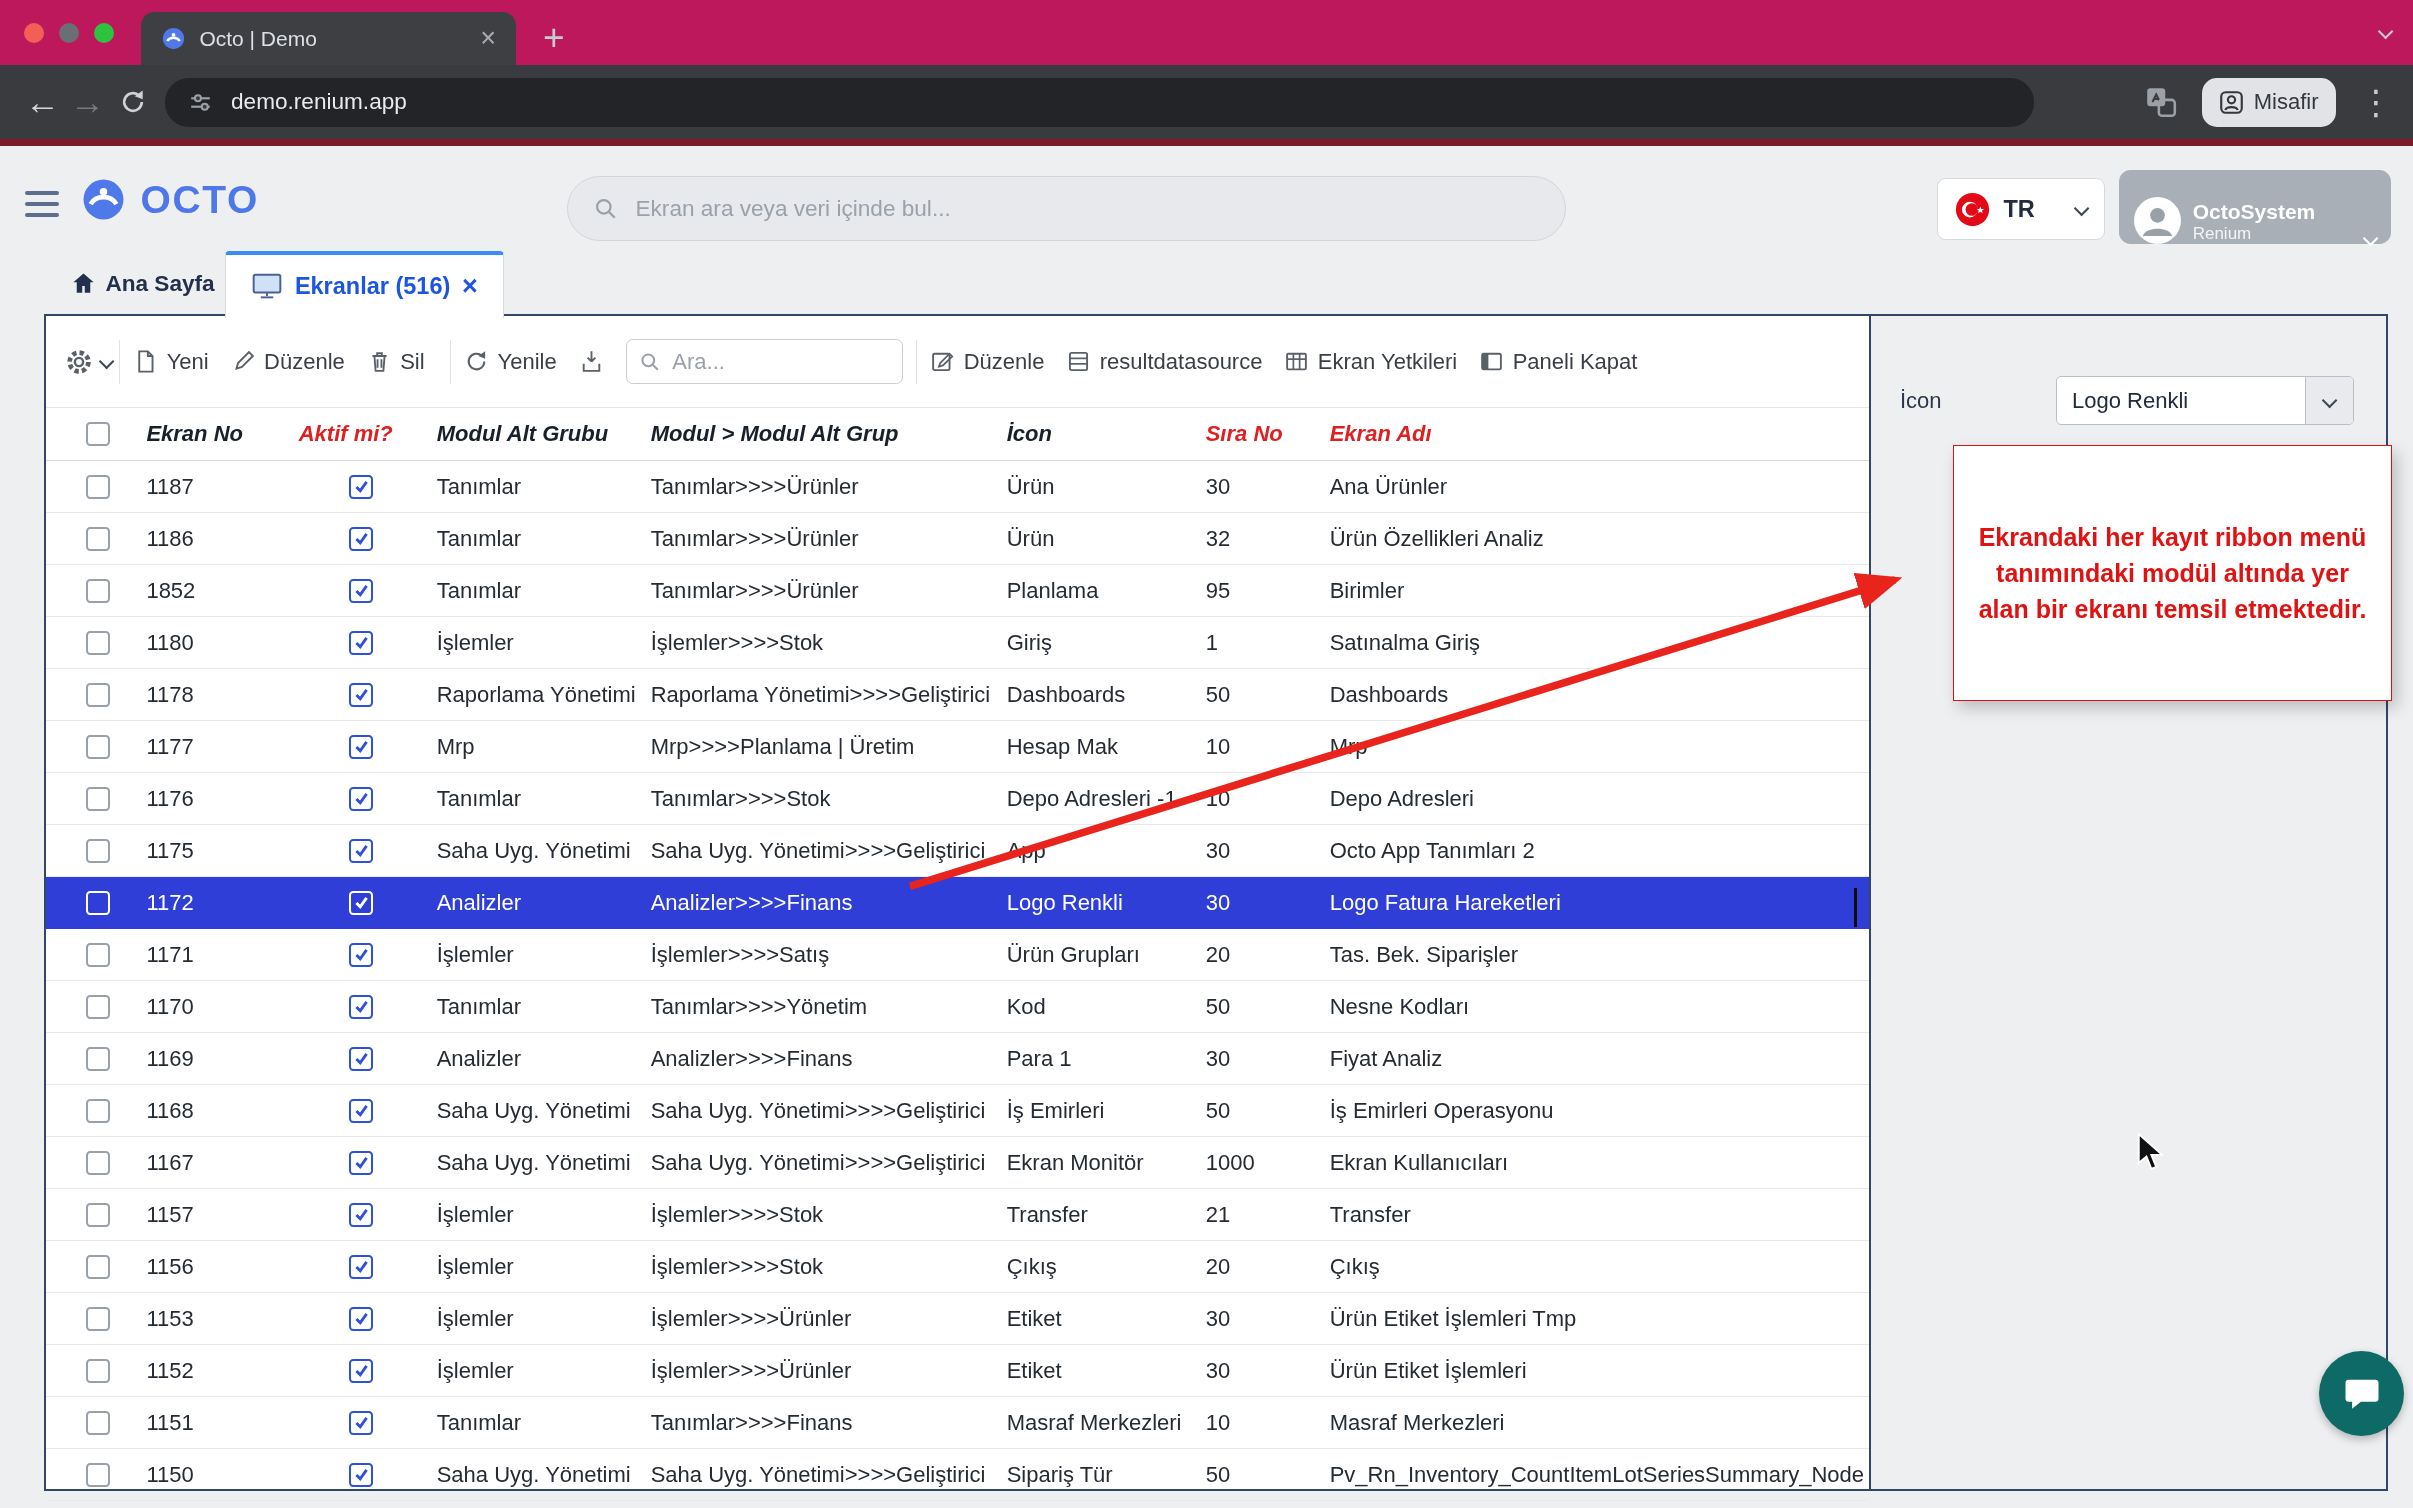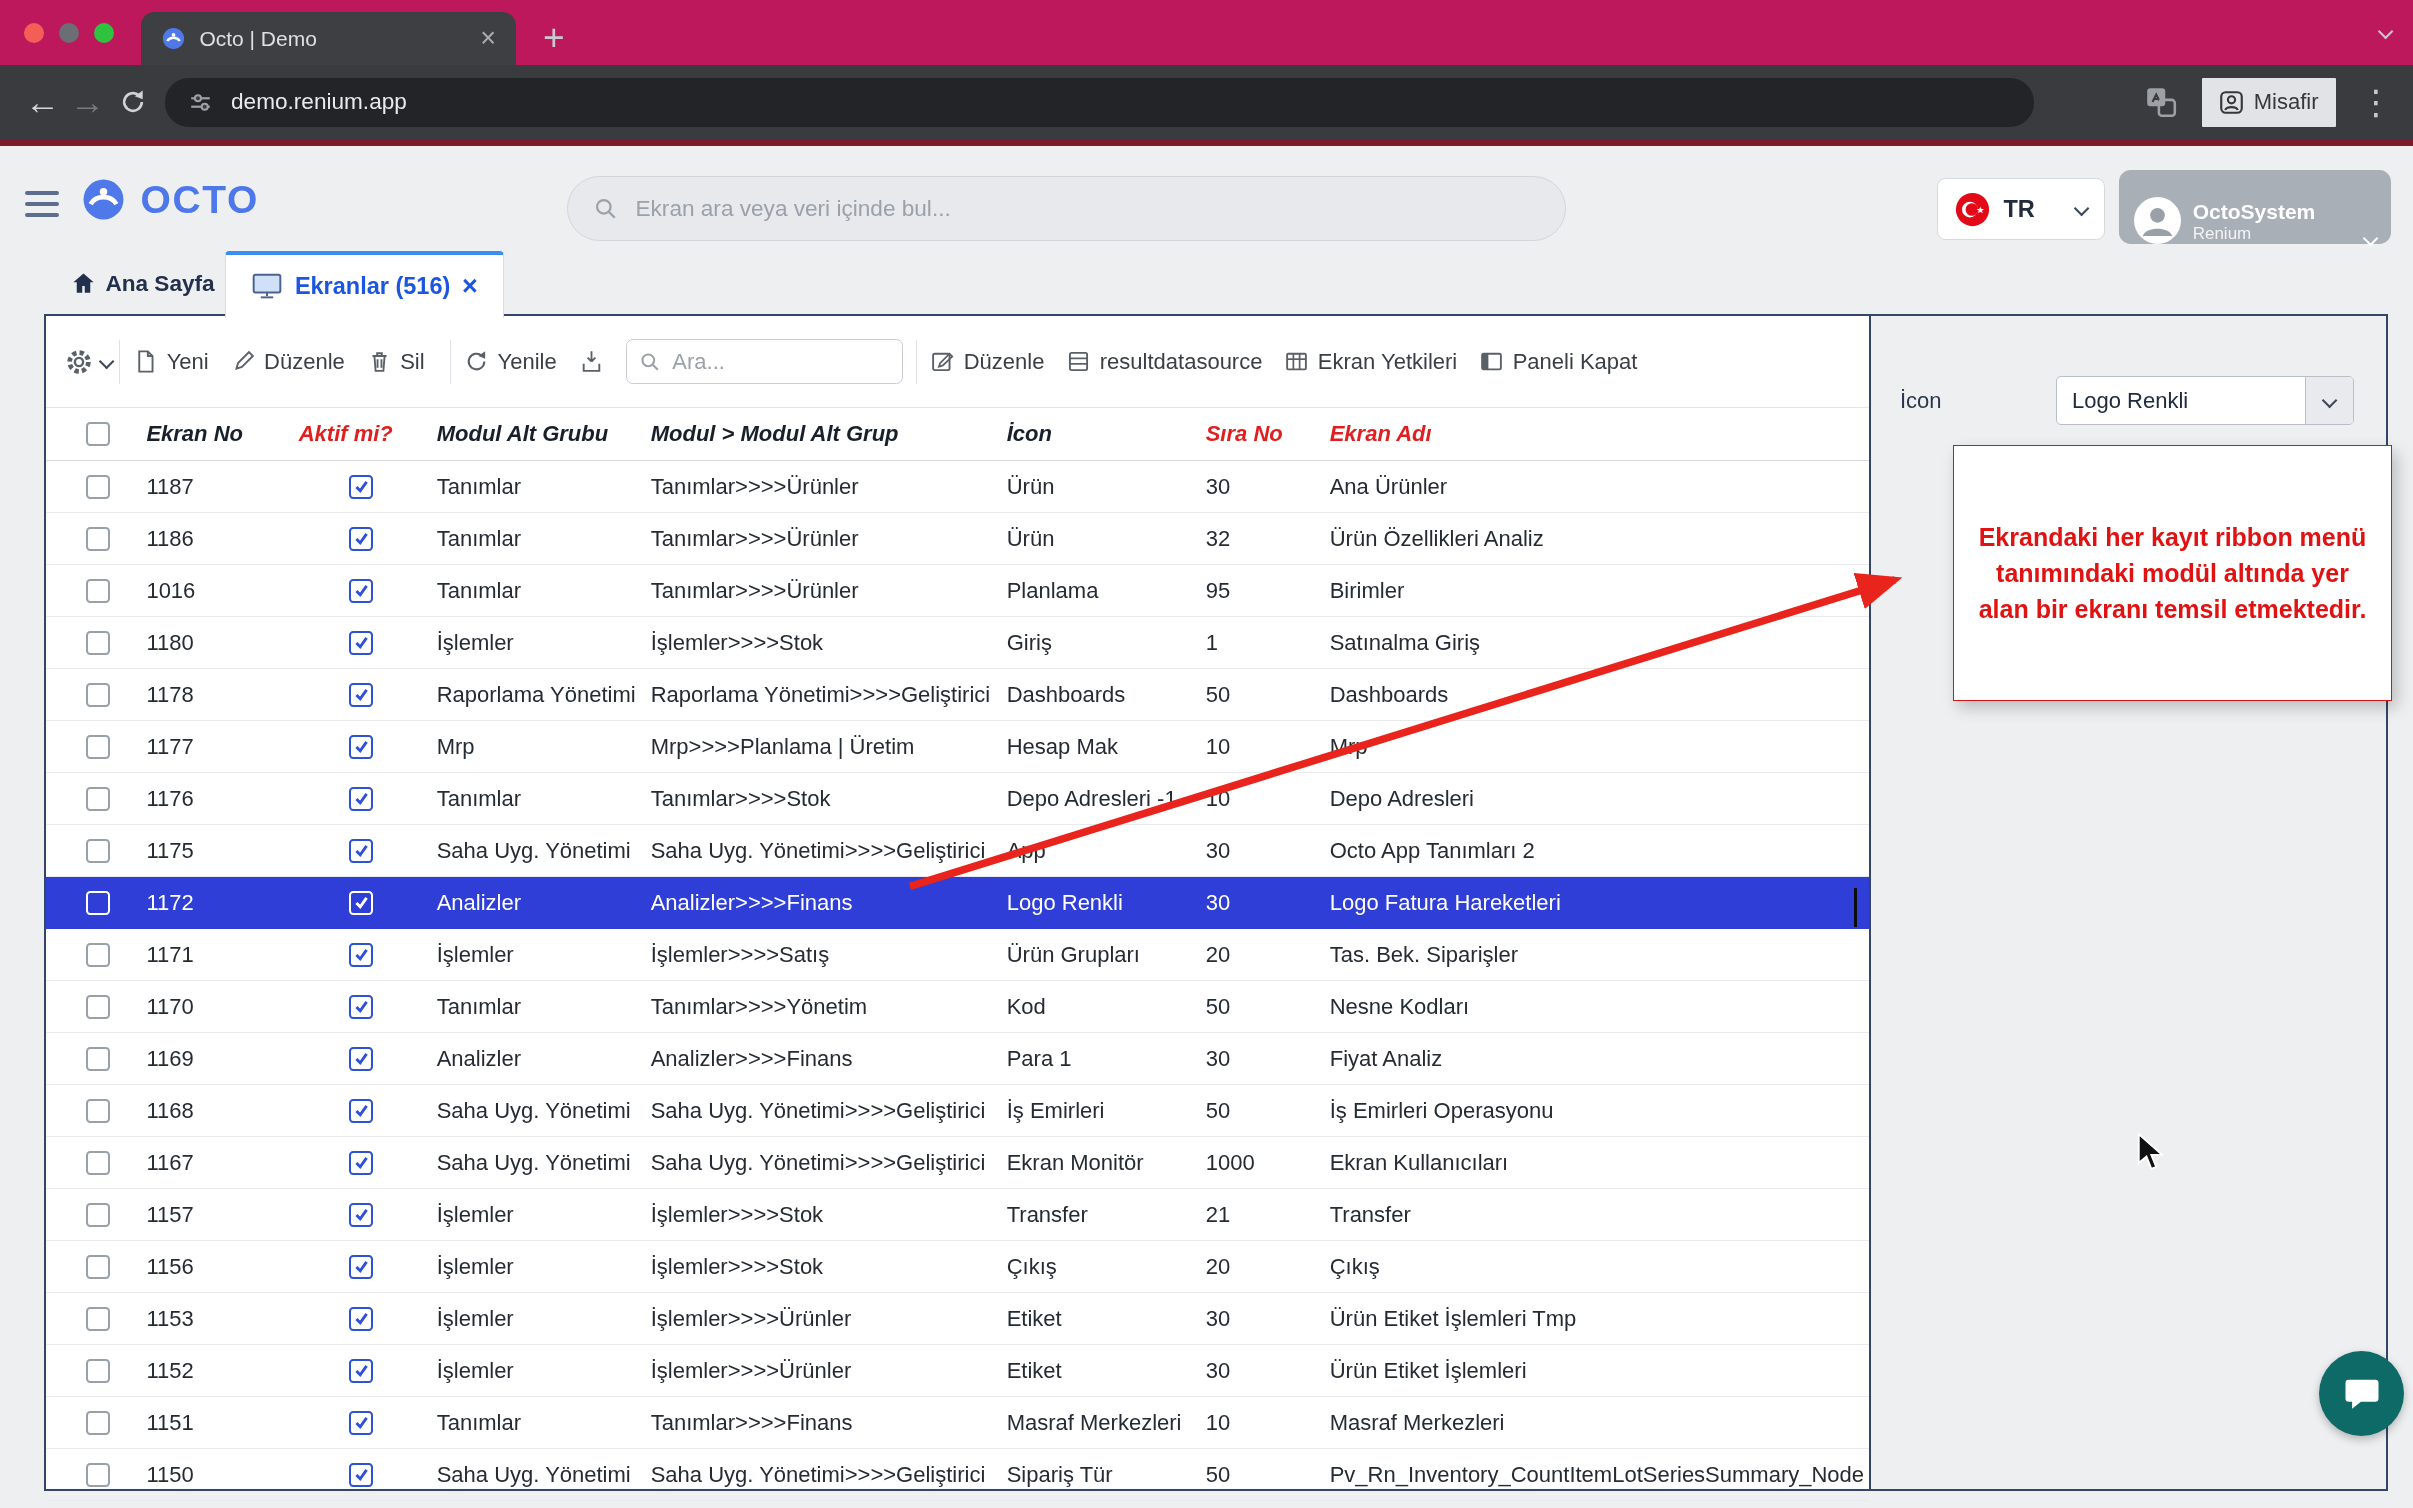--- a/index.html
+++ b/index.html
@@ -23,21 +23,21 @@
   .chev-white{border-color:#fff;}
   .browbar{position:absolute;left:0;top:65px;width:100%;height:74px;background:#3a3b3f;
            display:flex;align-items:center;box-sizing:border-box;padding:0 20px;}
   .navarrow{font-size:35px;color:#d3d6da;width:45px;text-align:center;flex:none;}
   .navarrow.dim{color:#77797d;}
   .reload{width:45px;flex:none;display:flex;justify-content:center;}
   .urlpill{flex:none;width:1869px;height:49px;margin-left:10px;background:#232427;border-radius:24px;
            display:flex;align-items:center;padding:0 22px;box-sizing:border-box;}
   .urltext{color:#e8eaed;font-size:22.6px;margin-left:17px;}
   .rightclust{margin-left:auto;display:flex;align-items:center;gap:23.5px;}
-  .guest{height:49px;background:#e1e3e7;border-radius:1px;display:flex;align-items:center;padding:0 17px;gap:10px;}
+  .guest{height:49px;background:#e1e3e7;border-radius:15px;display:flex;align-items:center;padding:0 17px;gap:10px;}
   .guest span{font-size:22px;color:#34373c;}
   .dots{color:#c7cace;font-size:34px;line-height:1;}
   .maroon{position:absolute;left:0;top:139px;width:100%;height:6.7px;background:#7c1b29;}
 
   
   .hamburger{position:absolute;left:25px;top:191px;width:34px;}
   .hamburger div{height:4.2px;background:#5d6d8e;border-radius:2.5px;margin-bottom:6.7px;}
   .applogo{position:absolute;left:80px;top:176px;display:flex;align-items:center;gap:13.4px;}
   .applogo-text{font-size:39px;font-weight:bold;color:#4e78e9;letter-spacing:1.7px;}
   .appsearch{position:absolute;left:567px;top:176px;width:999px;height:65px;background:#e7e9ec;
@@ -370,21 +370,21 @@
     <div class="cell c-path">Tanımlar&gt;&gt;&gt;&gt;Ürünler</div>
     <div class="cell c-icon">Ürün</div>
     <div class="cell c-sira">32</div>
     <div class="cell c-ad">Ürün Özellikleri Analiz</div>
   </div>
 
   <div class="trow tgrid">
     <div class="c-sel">
             <span class="cb"></span>
           </div>
-    <div class="cell c-no">1016</div>
+    <div class="cell c-no">1852</div>
     <div class="c-aktif">
       <span class="cb checked">
               <svg viewBox="0 0 20 20">
                 <polyline class="ckline" points="4,10.5 8.5,15 16,4.5"></polyline>
               </svg>
             </span>
     </div>
     <div class="cell c-grup">Tanımlar</div>
     <div class="cell c-path">Tanımlar&gt;&gt;&gt;&gt;Ürünler</div>
     <div class="cell c-icon">Planlama</div>

